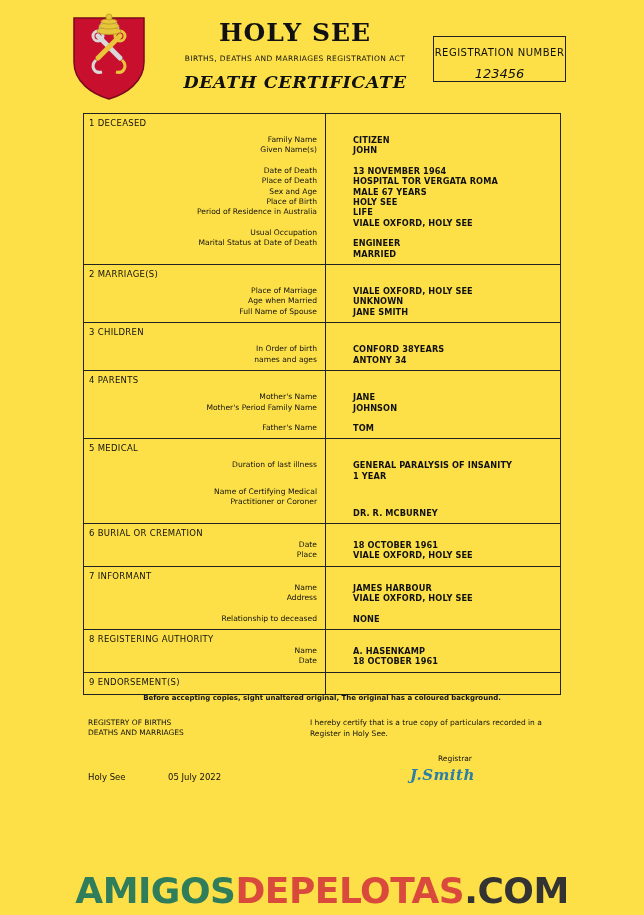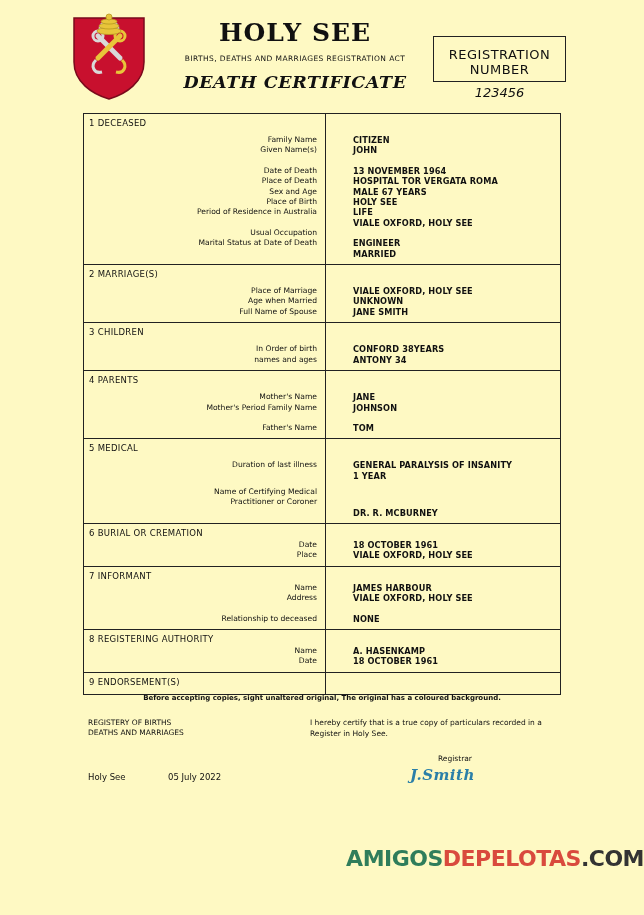--- a/index.html
+++ b/index.html
@@ -5,21 +5,21 @@
   * { box-sizing: border-box; }
   html, body {
     margin: 0; padding: 0;
     width: 644px; height: 915px;
     background: #ffffff;
     font-family: "DejaVu Sans", sans-serif;
   }
   .page {
     position: relative;
     width: 644px; height: 915px;
-    background: #fef9c3;
+    background: #fde047;
     overflow: hidden;
   }
 
   
   .header {
     position: relative;
     height: 108px;
   }
   .crest {
     position: absolute;
@@ -56,21 +56,21 @@
     margin: 0;
   }
   .regbox {
     position: absolute;
     right: 78px; top: 36px;
     width: 133px; height: 46px;
     border: 1px solid #222;
     text-align: center;
   }
   .regbox .lbl {
-    font-size: 13px;
+    font-size: 10px;
     letter-spacing: 0.5px;
     margin-top: 10px;
     color: #111;
     text-align: center;
   }
   .regbox .val {
     font-style: italic;
     font-size: 13px;
     margin-top: 8px;
     color: #111;
@@ -177,25 +177,25 @@
     font-style: italic;
     font-weight: bold;
     font-size: 15px;
     color: #2a7fa8;
     letter-spacing: 0.5px;
   }
 
   
   .watermark {
     position: absolute;
-    left: 0; right: 0; top: 846px;
-    text-align: right;
+    left: 0; right: 0; top: 870px;
+    text-align: center;
     font-family: "DejaVu Sans", sans-serif;
     font-weight: bold;
-    font-size: 22px;
+    font-size: 36px;
     letter-spacing: -0.5px;
   }
   .wm-a { color: #2f7d5b; }
   .wm-b { color: #d94a3d; }
   .wm-c { color: #333; }
 </style>
 </head>
 <body>
 
 <div class="page">

